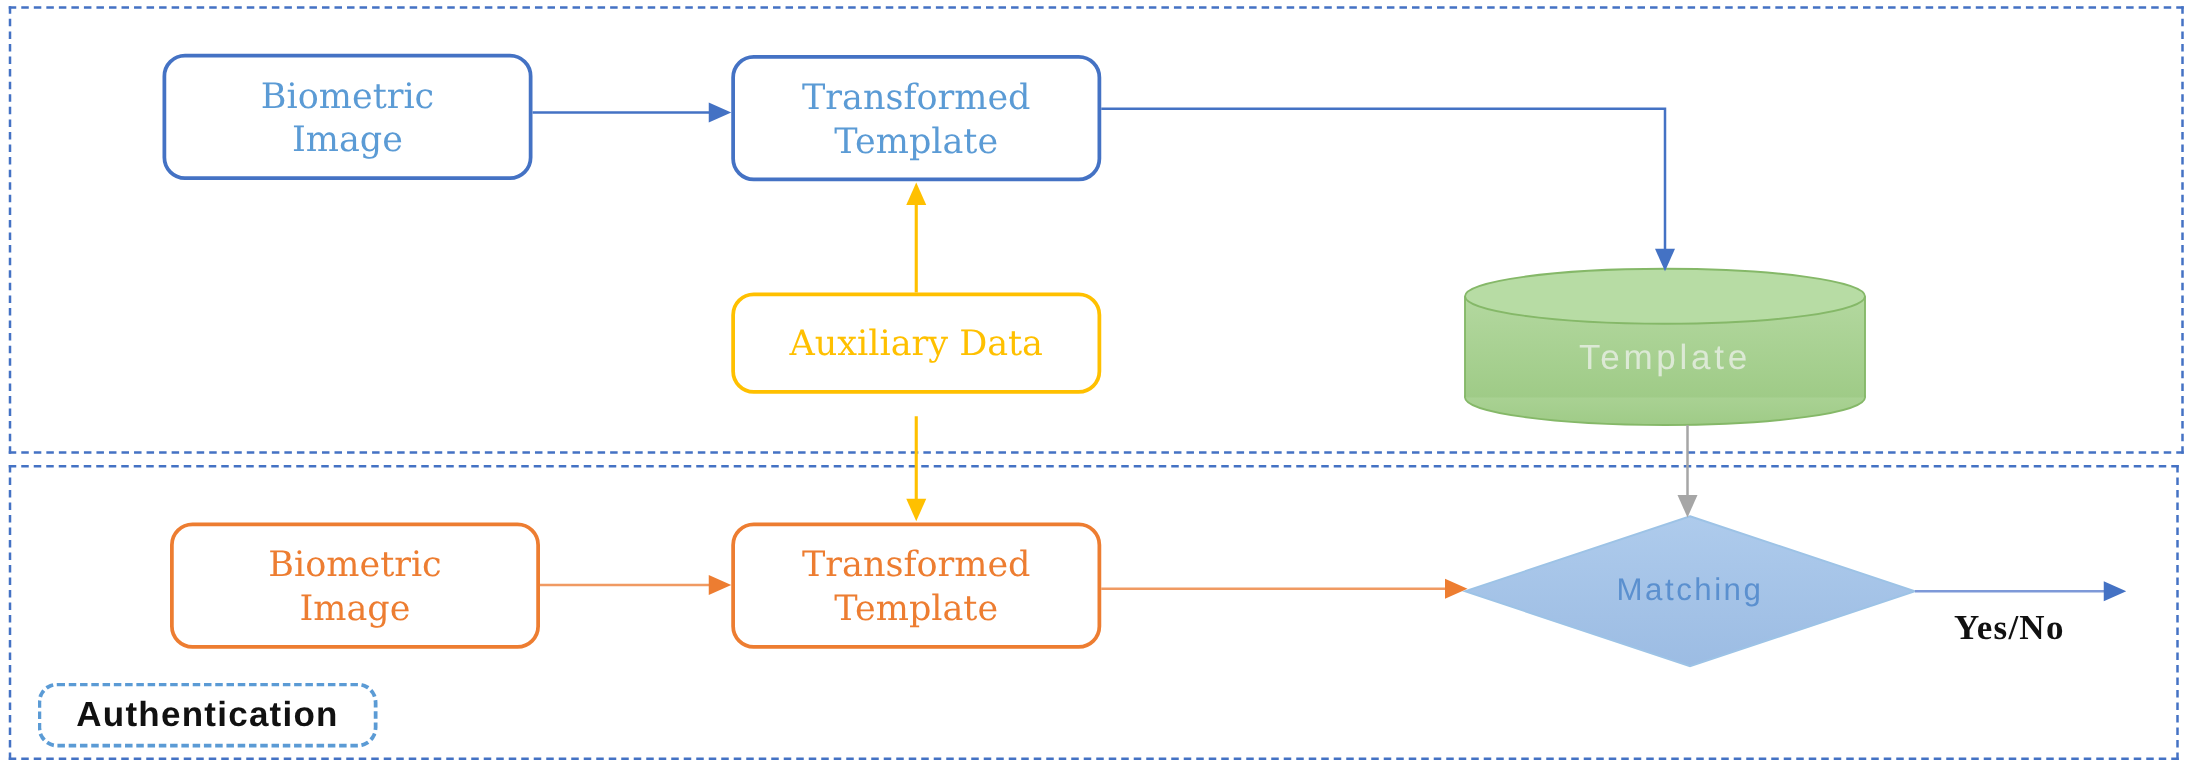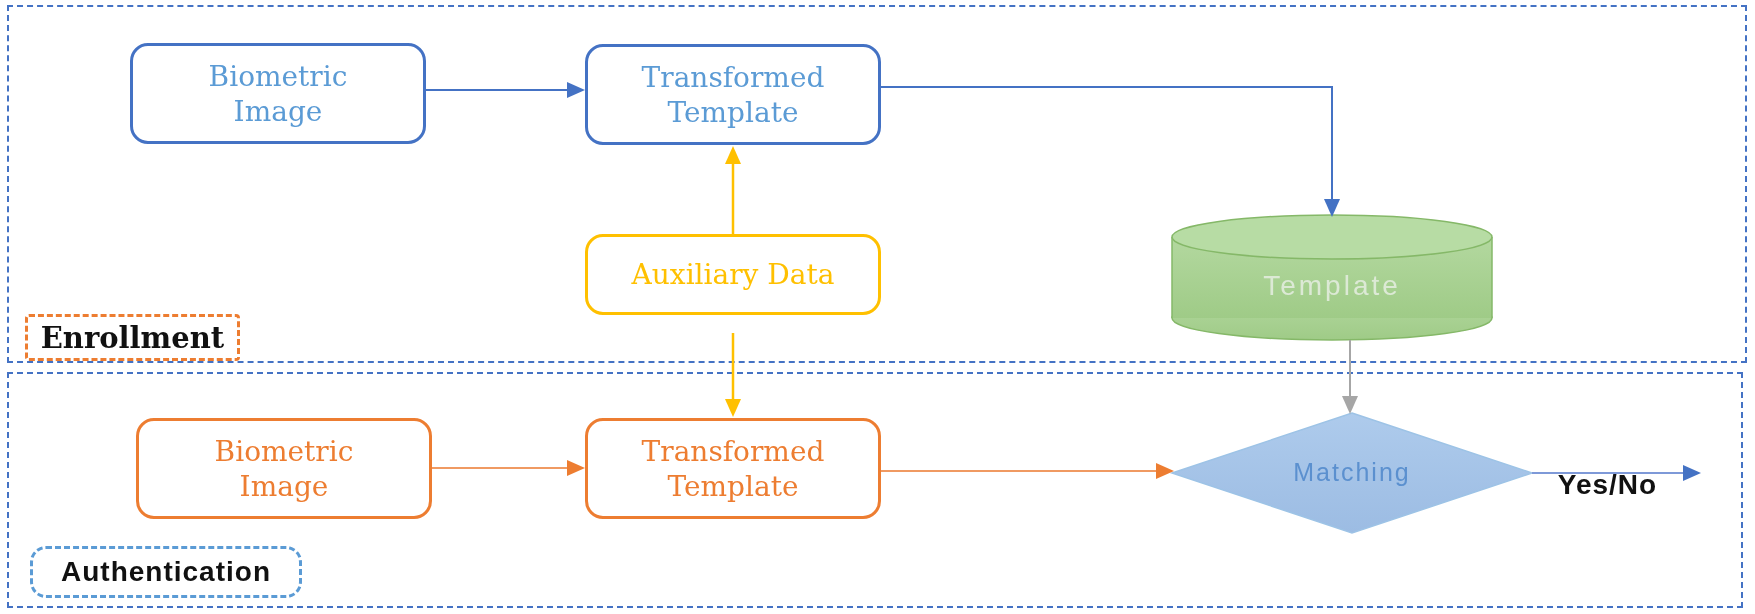--- a/index.html
+++ b/index.html
@@ -31,21 +31,21 @@
   .tag.auth{
     left:30px;top:546px;width:272px;height:52px;border:3px dashed var(--auth-dash);
     border-radius:16px;font-family:Liberation Sans, sans-serif;font-size:28px;letter-spacing:1px;
   }
 
   .overlay{position:absolute;left:0;top:0;pointer-events:none;}
 
   .float-label{position:absolute;text-align:center;pointer-events:none;}
   #db-label{left:1172px;top:270px;width:320px;font-size:28px;letter-spacing:3px;color:var(--database-text);}
   #matching-label{left:1172px;top:458px;width:360px;font-size:25px;letter-spacing:2px;color:var(--diamond-text);}
-  #yesno-label{left:1540px;top:469px;width:135px;font-size:28px;font-weight:bold;letter-spacing:1px;color:var(--label-text);}
+  #yesno-label{left:1540px;top:487px;width:135px;font-size:28px;font-weight:bold;letter-spacing:1px;color:var(--label-text);font-family:Liberation Serif, serif;}
 </style>
 </head>
 <body>
 
 <div class="canvas">
 
   <div class="section enroll"></div>
   <div class="section auth"></div>
 
   <svg class="overlay" width="1755" height="614" viewBox="0 0 1755 614">
@@ -132,16 +132,15 @@
 
   <div class="node orange" style="left:585px;top:418px;width:296px;height:101px;">
     <div>Transformed</div>
     <div>Template</div>
   </div>
 
   <div class="float-label" id="db-label">Template</div>
   <div class="float-label" id="matching-label">Matching</div>
   <div class="float-label" id="yesno-label">Yes/No</div>
 
-  <div class="tag enroll">Enrollment</div>
   <div class="tag auth">Authentication</div>
 
 </div>
 
 </body></html>

